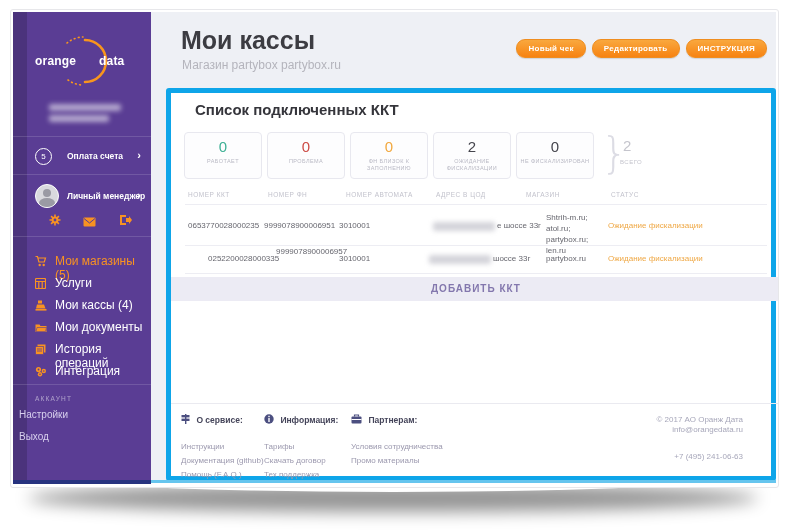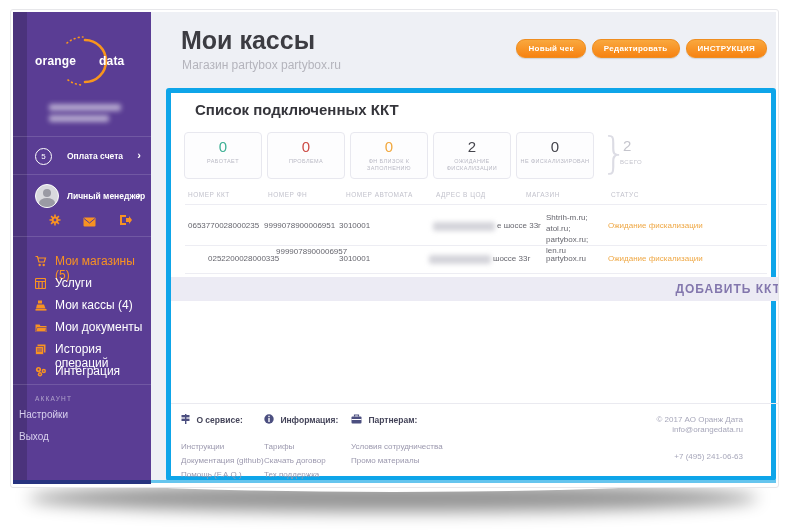--- a/index.html
+++ b/index.html
@@ -53,21 +53,21 @@
   .brace{position:absolute;left:430px;top:36px;font-size:42px;font-weight:200;color:#dcdce4;font-family:"DejaVu Sans",sans-serif;}
   .total-num{position:absolute;left:452px;top:44px;font-size:15px;color:#c5c5cd;}
   .total-lbl{position:absolute;left:449px;top:66px;font-size:6px;letter-spacing:.5px;color:#c5c5cd;}
   .th{position:absolute;top:98px;font-size:6.5px;letter-spacing:.5px;color:#c2c2cc;}
   .tline{position:absolute;left:14px;width:582px;height:1px;background:#ededf3;}
   .trow{position:absolute;left:0;width:610px;}
   .td{position:absolute;font-size:8px;color:#66666e;}
   .td.status{color:#efa845;}
   .blurblock{position:absolute;width:62px;height:9px;background:#d4d4da;border-radius:2px;filter:blur(2.5px);}
   .addbar{position:absolute;left:0;top:184px;width:610px;height:24px;background:#ecebf4;cursor:pointer;}
-  .addbar span{display:block;text-align:right;line-height:24px;font-size:12px;font-weight:700;
+  .addbar span{display:block;text-align:center;line-height:24px;font-size:10px;font-weight:700;
                letter-spacing:1px;color:#8377ad;}
   
   .fline{position:absolute;left:0;top:310px;width:610px;height:1px;background:#eaeaf0;}
   .fcol-title{position:absolute;top:321px;font-size:8.5px;font-weight:700;color:#45455a;}
   .flink{position:absolute;font-size:8px;color:#9b98ae;cursor:pointer;white-space:nowrap;}
   .fright{position:absolute;right:28px;font-size:8px;color:#a7a7ba;text-align:right;}
   .ficon{display:inline-block;vertical-align:-1px;margin-right:4px;}
   
   .bar-dark{position:absolute;left:2px;top:470px;width:138px;height:4px;background:#27337f;}
   .bar-blue{position:absolute;left:140px;top:470px;width:625px;height:3px;background:#66c5ee;}

